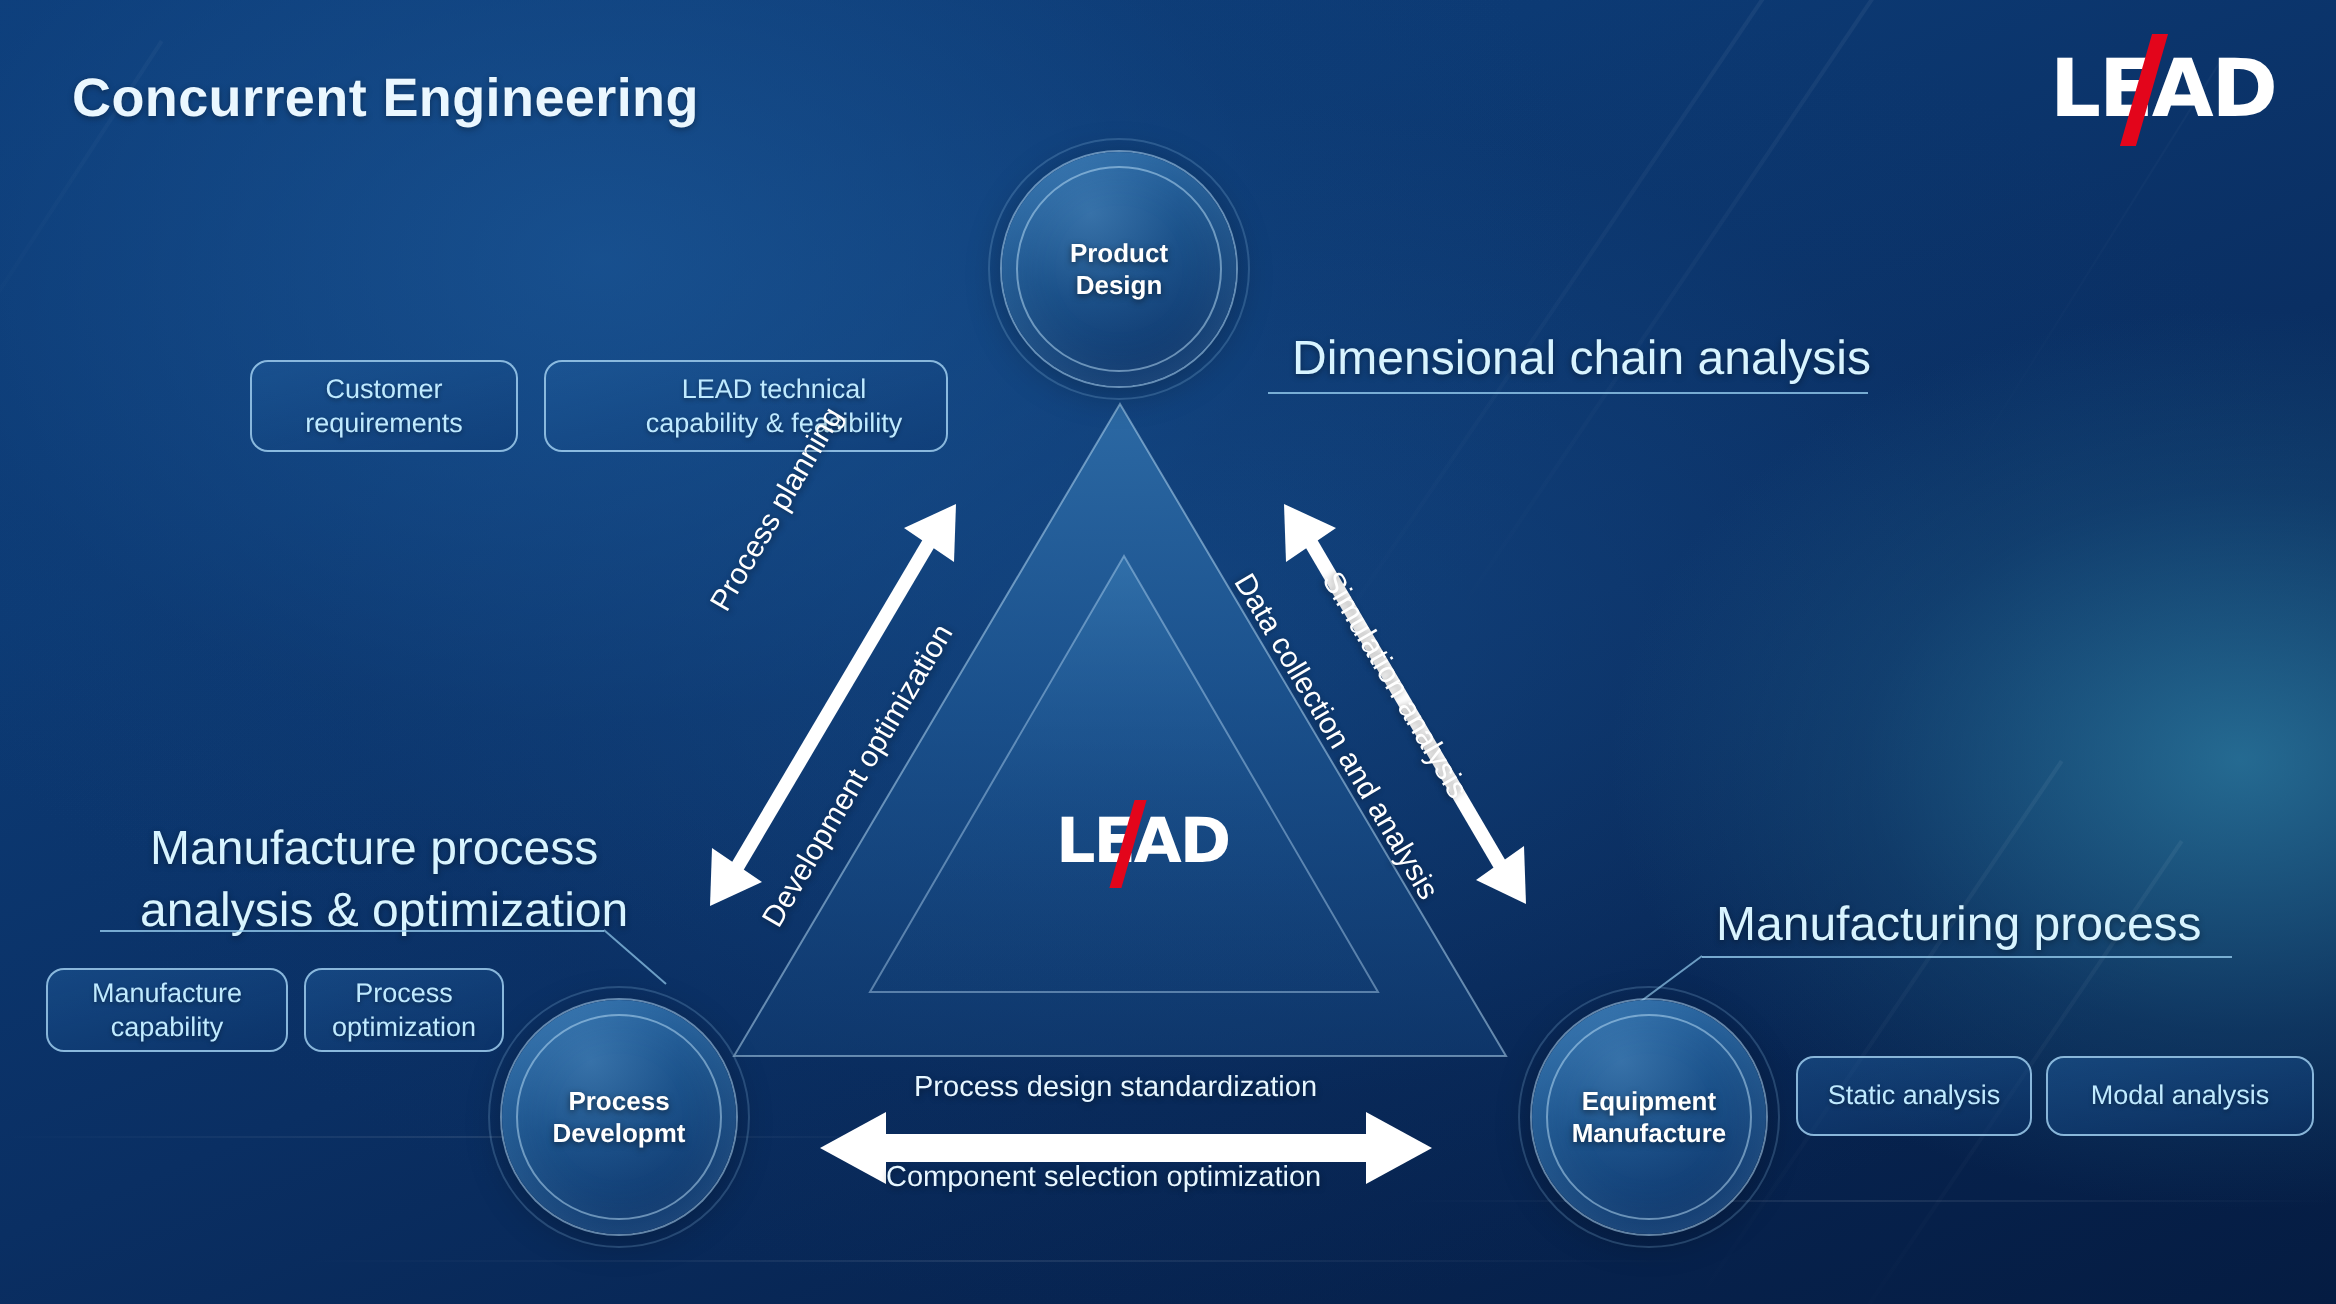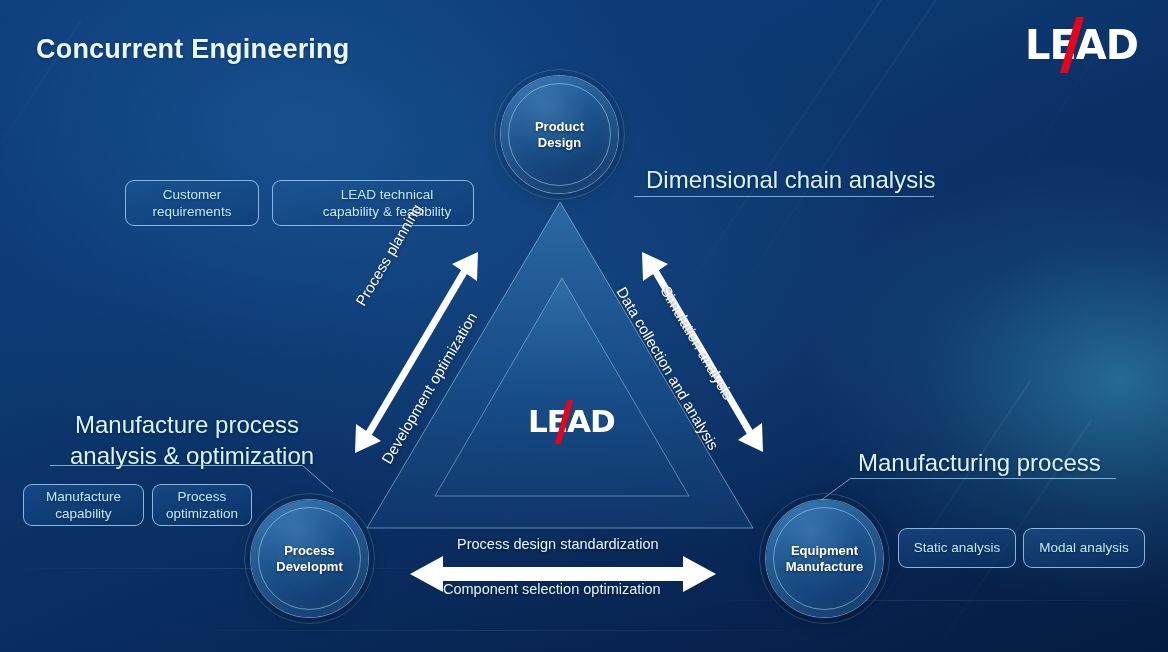--- a/index.html
+++ b/index.html
@@ -93,21 +93,21 @@
     display:flex;align-items:center;justify-content:center;text-align:center;
     background:linear-gradient(165deg, rgba(32,92,155,0.50) 0%, rgba(14,56,112,0.45) 100%);
     padding:4px 8px;
     text-shadow:0 1px 2px rgba(0,0,0,.35);
   }
   #tag-customer{left:125px;top:180px;width:134px;height:46px;}
   #tag-leadtech{left:272px;top:180px;width:202px;height:46px;padding-left:36px;}
   #tag-manu-info{left:23px;top:484px;width:121px;height:42px;}
   #tag-proc-opt{left:152px;top:484px;width:100px;height:42px;}
   #tag-static{left:898px;top:528px;width:118px;height:40px;}
-  #tag-modal{left:1023px;top:528px;width:122px;height:40px;}
+  #tag-modal{left:1023px;top:528px;width:134px;height:40px;}
 
   
   .headline{
     position:absolute;color:#d8f4ff;font-size:24px;white-space:nowrap;
     text-shadow:0 1px 3px rgba(0,0,0,.40);
   }
   #hl-dim{left:646px;top:166px;}
   #hl-manufy{left:643px;top:201px;}
   #hl-mfgplan{left:858px;top:449px;}
   #hl-mpa1{left:75px;top:411px;}

